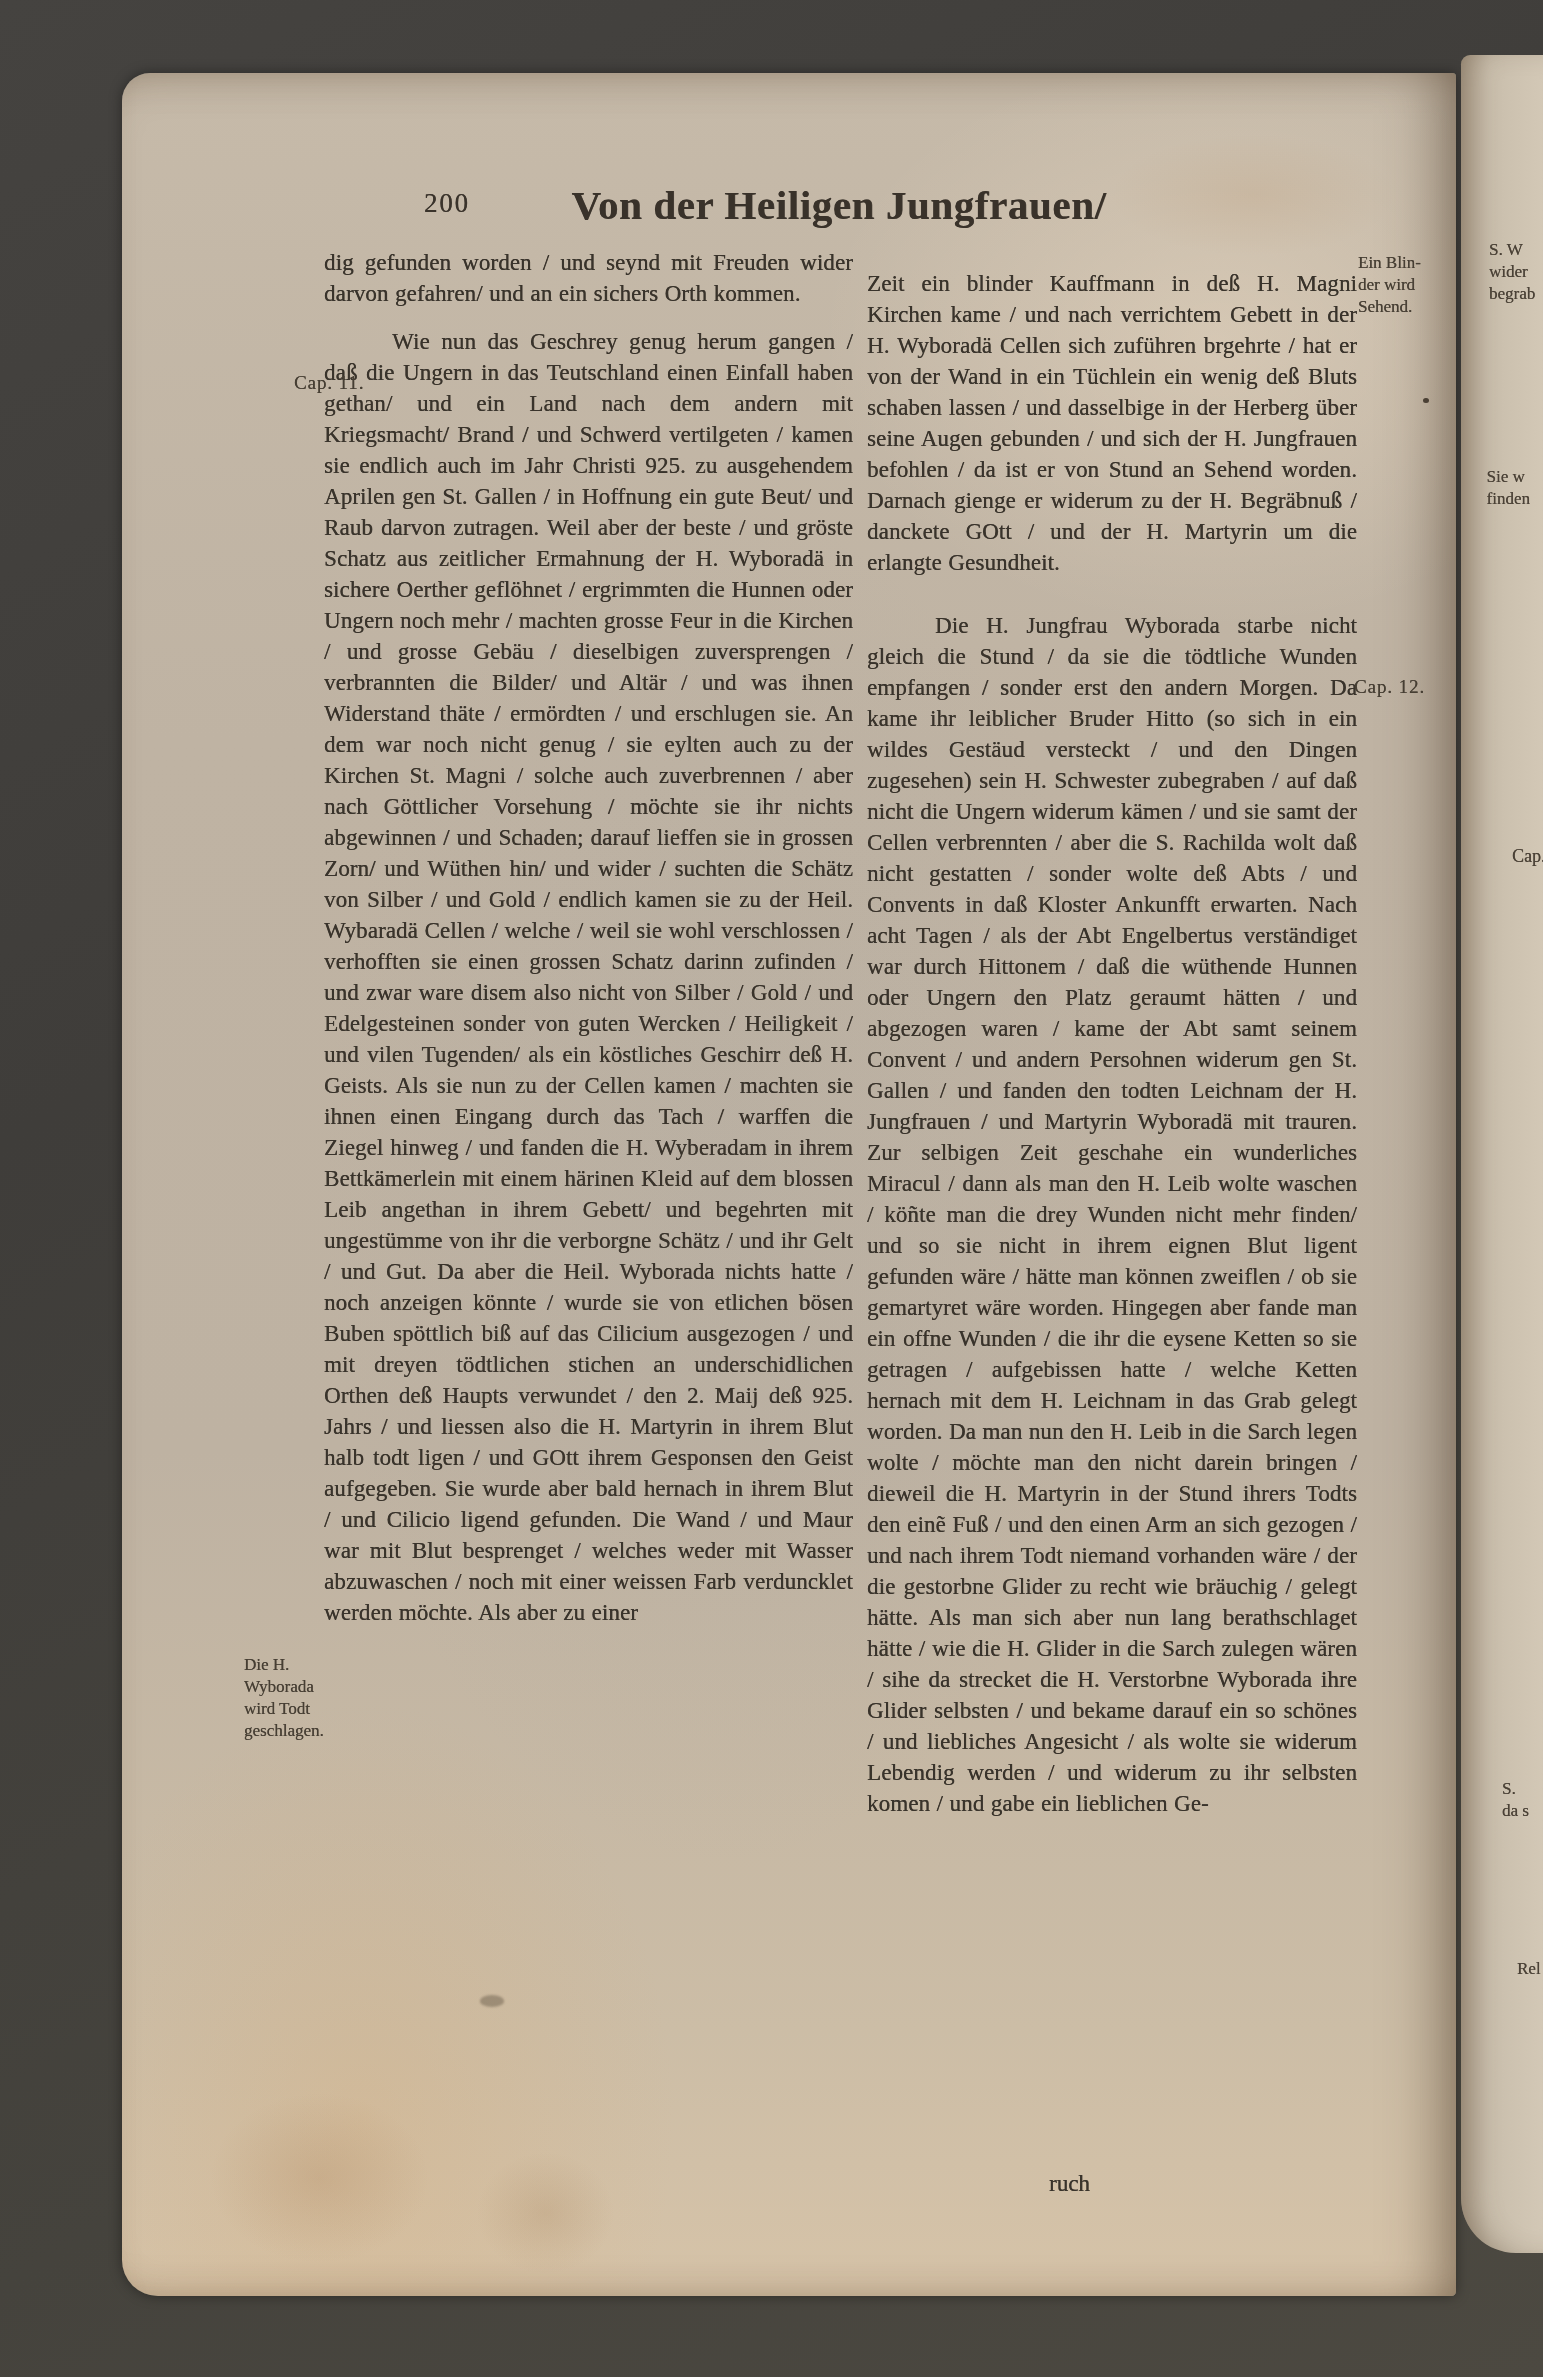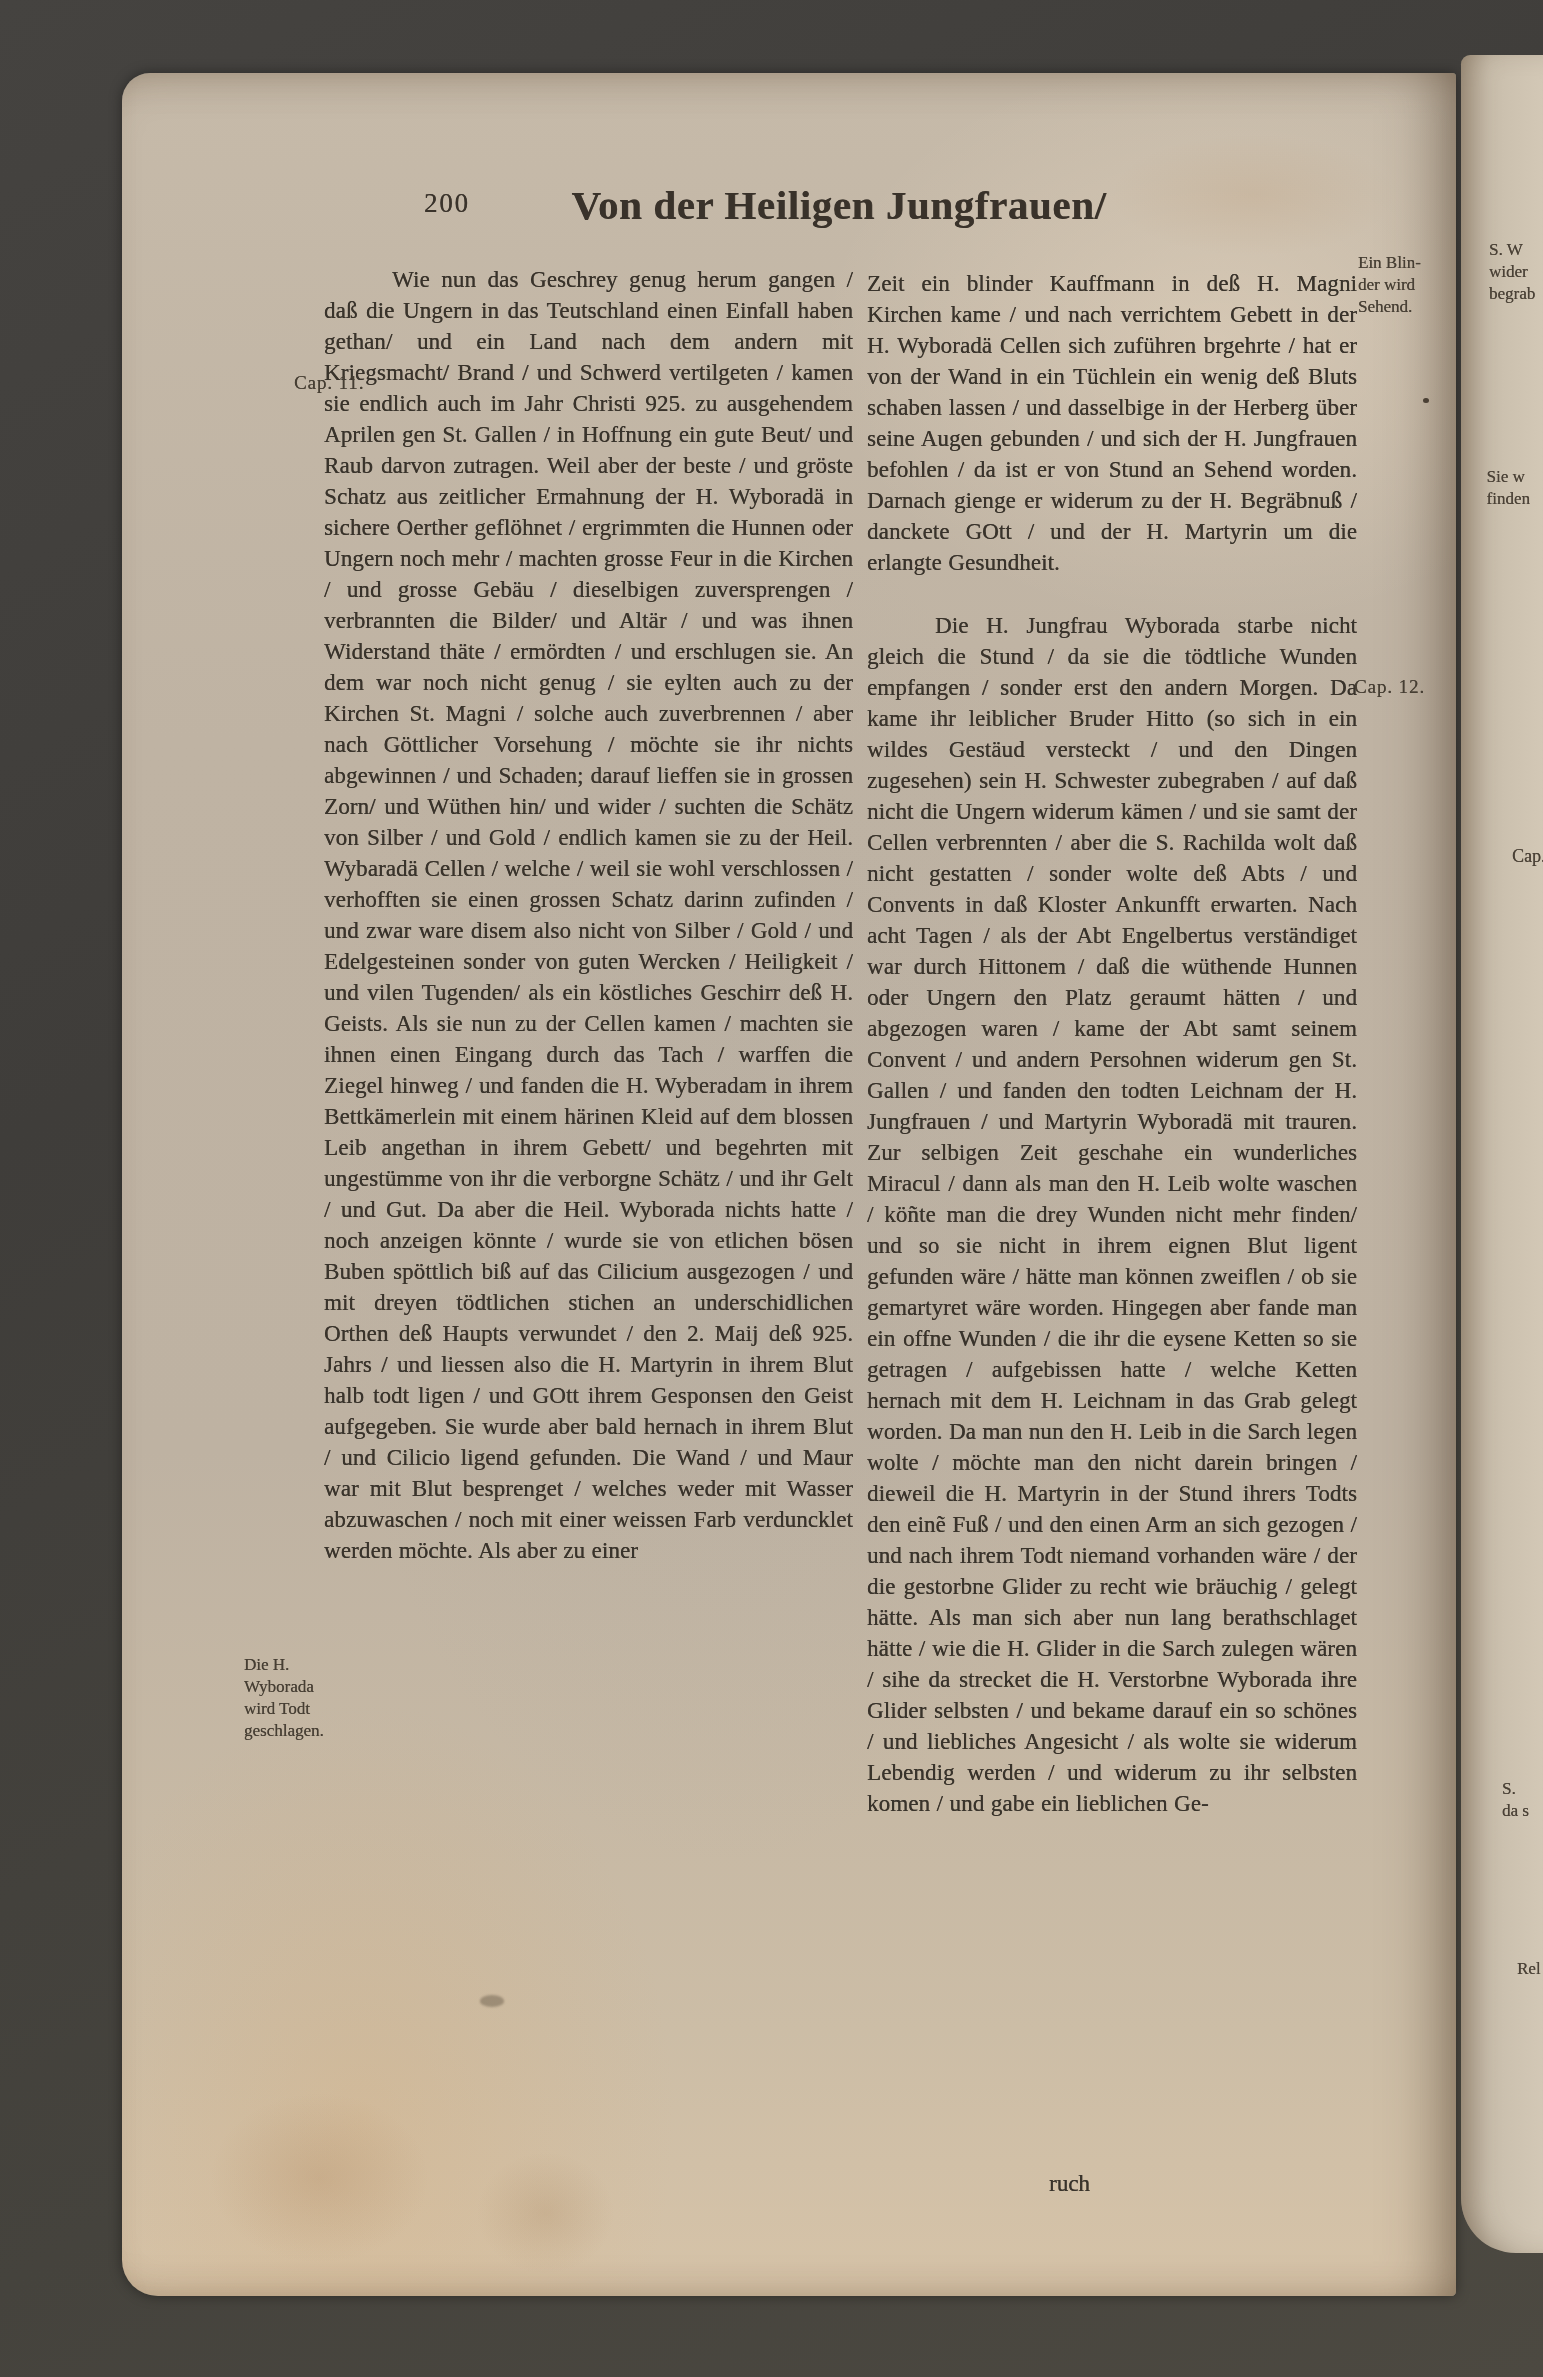--- a/index.html
+++ b/index.html
@@ -91,20 +91,21 @@
 </style>
 </head>
 <body>
 
 <div class="page-main">
 
   <span class="pagenum">200</span>
   <div class="runtitle">Von der Heiligen Jungfrauen/</div>
 
   <div class="col col-left">
+    <p>dig gefunden worden / und seynd mit Freuden wider darvon gefahren/ und an ein sichers Orth kommen.</p>
     <p class="indented">Wie nun das Geschrey genug herum gangen / daß die Ungern in das Teutschland einen Einfall haben gethan/ und ein Land nach dem andern mit Kriegsmacht/ Brand / und Schwerd vertilgeten / kamen sie endlich auch im Jahr Christi 925. zu ausgehendem Aprilen gen St. Gallen / in Hoffnung ein gute Beut/ und Raub darvon zutragen. Weil aber der beste / und gröste Schatz aus zeitlicher Ermahnung der H. Wyboradä in sichere Oerther geflöhnet / ergrimmten die Hunnen oder Ungern noch mehr / machten grosse Feur in die Kirchen / und grosse Gebäu / dieselbigen zuversprengen / verbrannten die Bilder/ und Altär / und was ihnen Widerstand thäte / ermördten / und erschlugen sie. An dem war noch nicht genug / sie eylten auch zu der Kirchen St. Magni / solche auch zuverbrennen / aber nach Göttlicher Vorsehung / möchte sie ihr nichts abgewinnen / und Schaden; darauf lieffen sie in grossen Zorn/ und Wüthen hin/ und wider / suchten die Schätz von Silber / und Gold / endlich kamen sie zu der Heil. Wybaradä Cellen / welche / weil sie wohl verschlossen / verhofften sie einen grossen Schatz darinn zufinden / und zwar ware disem also nicht von Silber / Gold / und Edelgesteinen sonder von guten Wercken / Heiligkeit / und vilen Tugenden/ als ein köstliches Geschirr deß H. Geists. Als sie nun zu der Cellen kamen / machten sie ihnen einen Eingang durch das Tach / warffen die Ziegel hinweg / und fanden die H. Wyberadam in ihrem Bettkämerlein mit einem härinen Kleid auf dem blossen Leib angethan in ihrem Gebett/ und begehrten mit ungestümme von ihr die verborgne Schätz / und ihr Gelt / und Gut. Da aber die Heil. Wyborada nichts hatte / noch anzeigen könnte / wurde sie von etlichen bösen Buben spöttlich biß auf das Cilicium ausgezogen / und mit dreyen tödtlichen stichen an underschidlichen Orthen deß Haupts verwundet / den 2. Maij deß 925. Jahrs / und liessen also die H. Martyrin in ihrem Blut halb todt ligen / und GOtt ihrem Gesponsen den Geist aufgegeben. Sie wurde aber bald hernach in ihrem Blut / und Cilicio ligend gefunden. Die Wand / und Maur war mit Blut besprenget / welches weder mit Wasser abzuwaschen / noch mit einer weissen Farb verduncklet werden möchte. Als aber zu einer</p>
   </div>
 
   <div class="col col-right">
     <p>Zeit ein blinder Kauffmann in deß H. Magni Kirchen kame / und nach verrichtem Gebett in der H. Wyboradä Cellen sich zuführen brgehrte / hat er von der Wand in ein Tüchlein ein wenig deß Bluts schaben lassen / und dasselbige in der Herberg über seine Augen gebunden / und sich der H. Jungfrauen befohlen / da ist er von Stund an Sehend worden. Darnach gienge er widerum zu der H. Begräbnuß / danckete GOtt / und der H. Martyrin um die erlangte Gesundheit.</p>
     <p class="indented">Die H. Jungfrau Wyborada starbe nicht gleich die Stund / da sie die tödtliche Wunden empfangen / sonder erst den andern Morgen. Da kame ihr leiblicher Bruder Hitto (so sich in ein wildes Gestäud versteckt / und den Dingen zugesehen) sein H. Schwester zubegraben / auf daß nicht die Ungern widerum kämen / und sie samt der Cellen verbrennten / aber die S. Rachilda wolt daß nicht gestatten / sonder wolte deß Abts / und Convents in daß Kloster Ankunfft erwarten. Nach acht Tagen / als der Abt Engelbertus verständiget war durch Hittonem / daß die wüthende Hunnen oder Ungern den Platz geraumt hätten / und abgezogen waren / kame der Abt samt seinem Convent / und andern Persohnen widerum gen St. Gallen / und fanden den todten Leichnam der H. Jungfrauen / und Martyrin Wyboradä mit trauren. Zur selbigen Zeit geschahe ein wunderliches Miracul / dann als man den H. Leib wolte waschen / köñte man die drey Wunden nicht mehr finden/ und so sie nicht in ihrem eignen Blut ligent gefunden wäre / hätte man können zweiflen / ob sie gemartyret wäre worden. Hingegen aber fande man ein offne Wunden / die ihr die eysene Ketten so sie getragen / aufgebissen hatte / welche Ketten hernach mit dem H. Leichnam in das Grab gelegt worden. Da man nun den H. Leib in die Sarch legen wolte / möchte man den nicht darein bringen / dieweil die H. Martyrin in der Stund ihrers Todts den einẽ Fuß / und den einen Arm an sich gezogen / und nach ihrem Todt niemand vorhanden wäre / der die gestorbne Glider zu recht wie bräuchig / gelegt hätte. Als man sich aber nun lang berathschlaget hätte / wie die H. Glider in die Sarch zulegen wären / sihe da strecket die H. Verstorbne Wyborada ihre Glider selbsten / und bekame darauf ein so schönes / und liebliches Angesicht / als wolte sie widerum Lebendig werden / und widerum zu ihr selbsten komen / und gabe ein lieblichen Ge-</p>
   </div>
 
   <div class="mnote mnote-cap note-cap-left">Cap. 11.</div>
   <div class="mnote note-martyr">Die H.

